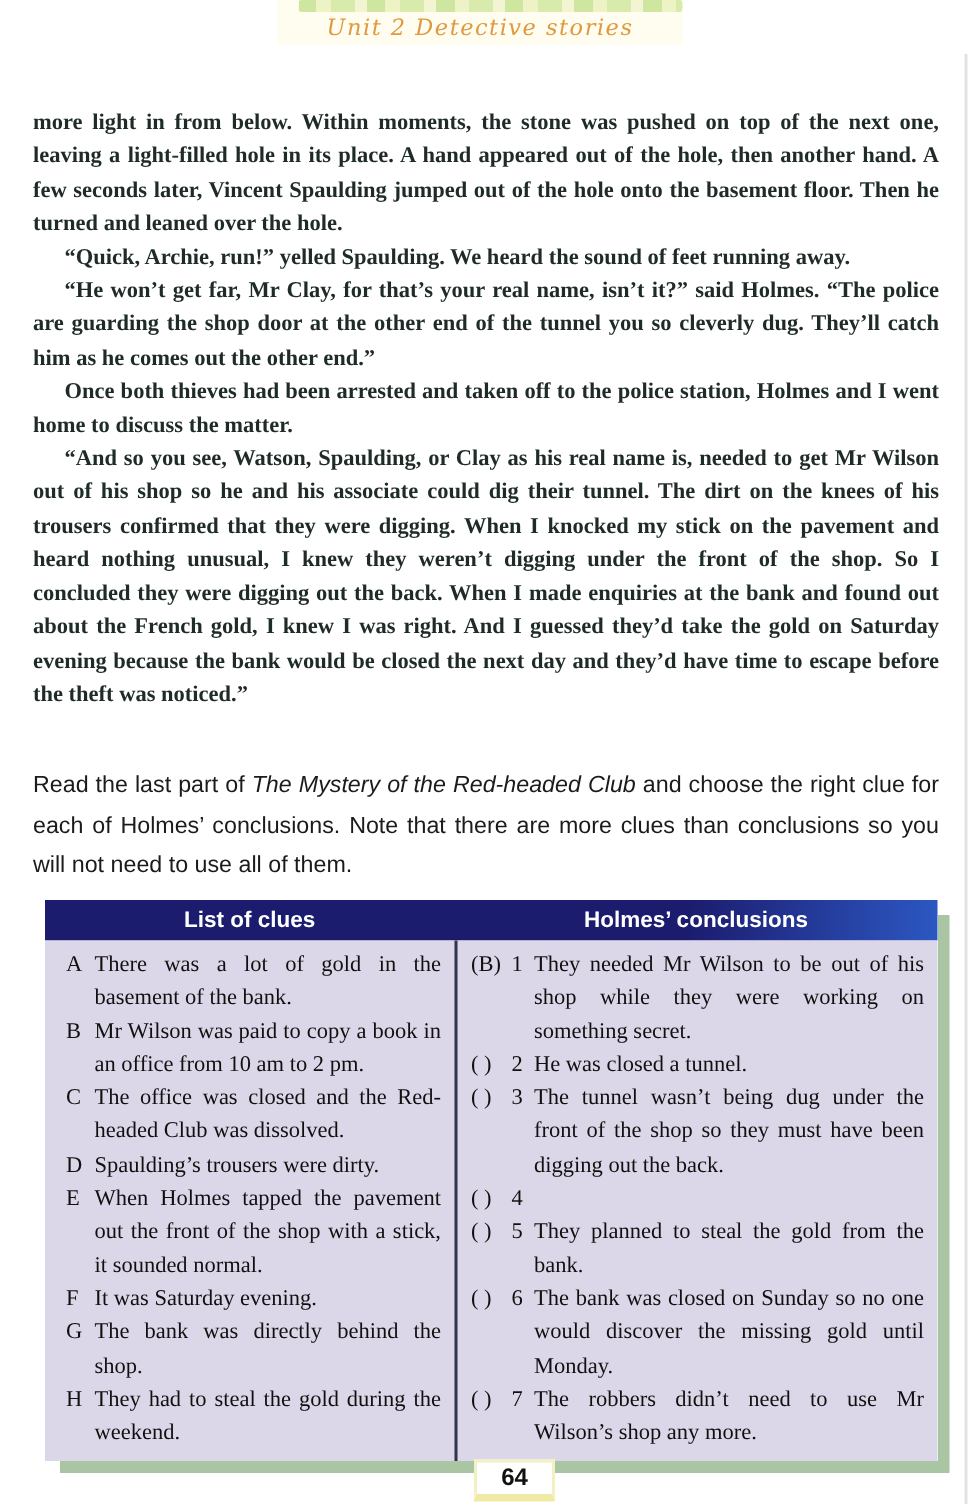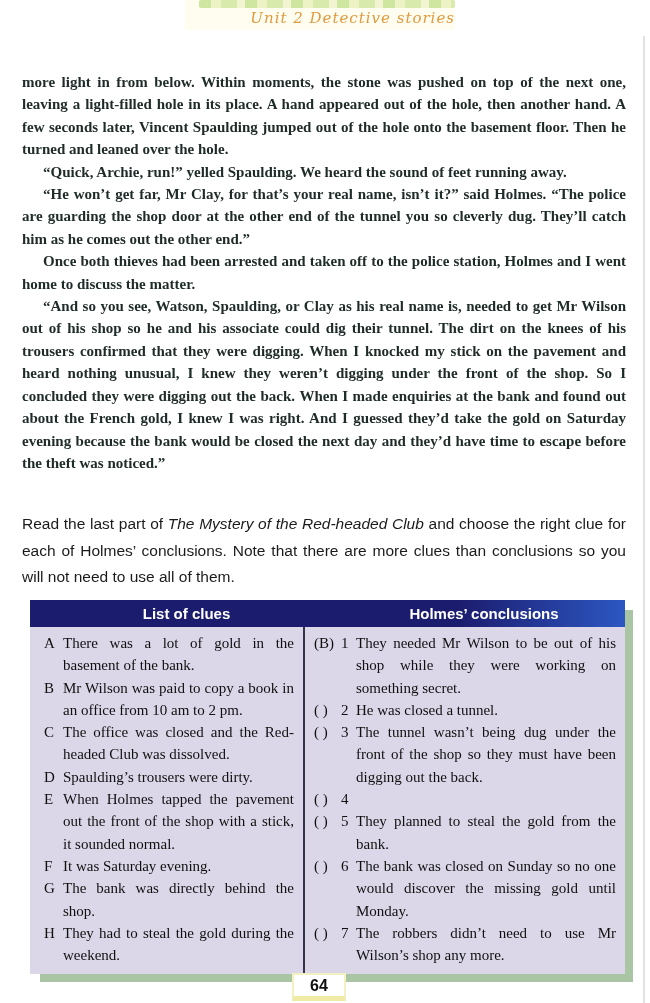--- a/index.html
+++ b/index.html
@@ -23,21 +23,21 @@
     position: absolute;
     left: 14px; top: 0;
     width: 256px; height: 8px;
     border-radius: 2px;
     background: repeating-linear-gradient(90deg,
       #cfe6a0 0 12px, #eef3c6 12px 22px, #d9ebac 22px 38px, #f3f5d2 38px 46px);
   }
   .banner-title {
     position: absolute;
     left: 0; right: 0; top: 9px;
-    text-align: right;
+    text-align: center;
     font-family: "DejaVu Serif", serif;
     font-style: italic;
     font-size: 15px;
     letter-spacing: 1px;
     color: #e09a3e;
   }
 
   
   .story {
     position: absolute;
@@ -75,21 +75,20 @@
     height: 27px;
     background: linear-gradient(90deg, #1c1c6e 0%, #1c1c6e 72%, #2c57c2 100%);
   }
   .t-header-cell {
     color: #ffffff;
     font-family: "Liberation Sans", sans-serif;
     font-weight: bold;
     font-size: 15px;
     line-height: 27px;
     text-align: center;
-    margin-left: 20px;
   }
   .t-header-cell.left { width: 273px; }
   .t-header-cell.right { flex: 1; }
   .t-body {
     display: flex;
     background: #dbd7e9;
     min-height: 315px;
     font-size: 15px;
     line-height: 22.3px;
     color: #10100f;
@@ -109,21 +108,21 @@
   .clue-letter { flex: none; width: 19px; }
   .clue-text { flex: 1; text-align: justify; }
   .conclusion { display: flex; }
   .c-marker { flex: none; width: 27px; white-space: pre; }
   .c-num { flex: none; width: 15px; }
   .c-text { flex: 1; text-align: justify; }
 
   
   .page-num-box {
     position: absolute;
-    left: 292px; top: 973px;
+    left: 316px; top: 973px;
     width: 50px; height: 21px;
     background: #ffffff;
     border: 2px solid #f3f0c2;
     border-bottom: 5px solid #efeba6;
     text-align: center;
     font-family: "Liberation Sans", sans-serif;
     font-weight: bold;
     font-size: 16px;
     line-height: 21px;
     color: #111111;

